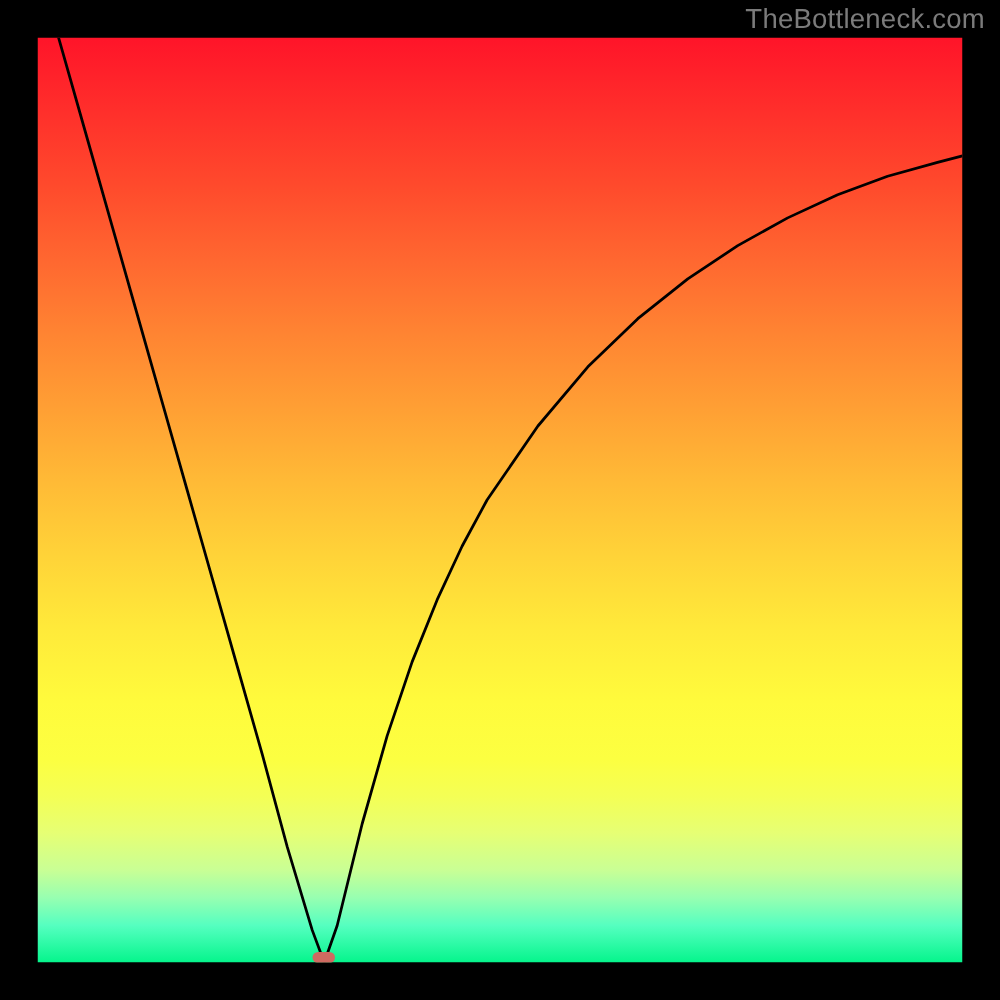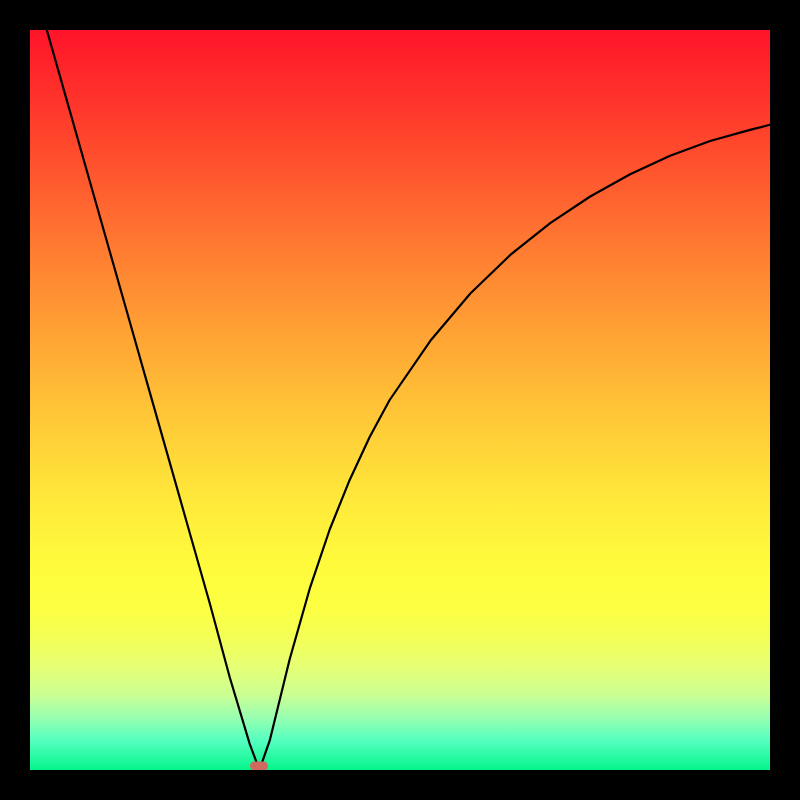--- a/index.html
+++ b/index.html
@@ -79,20 +79,21 @@
     background: #cf6a61;
     border-radius: 5px;
     transform: translate(-50%, -50%);
   }
 </style>
 </head>
 <body>
 
 <div class="outer">
 
+  <div class="watermark">TheBottleneck.com</div>
 
   <div class="plot-area">
     <div class="gradient"></div>
 
     <svg class="curve" viewBox="0 0 740 740" preserveAspectRatio="none">
       <path id="curve-path" d="M0.00 -59.20 L19.98 11.10 L39.96 81.40 L59.94 151.70 L79.92 222.00 L99.90 292.30 L119.88 362.60 L139.86 432.90 L159.84 503.20 L179.82 573.50 L199.80 647.50 L219.78 714.10 L229.40 740.00 L239.76 710.40 L259.74 629.00 L279.72 558.70 L299.70 499.50 L319.68 449.92 L339.66 407.00 L359.64 370.00 L400.34 310.80 L440.30 263.44 L480.26 224.96 L520.22 193.14 L560.18 166.50 L600.14 144.30 L640.10 125.80 L680.06 111.00 L720.02 99.90 L740.00 94.72"></path>
     </svg>
 
     <div id="marker" class="marker" style="left: 229.4px; top: 736px; background: rgb(207, 106, 97);"></div>
   </div>

